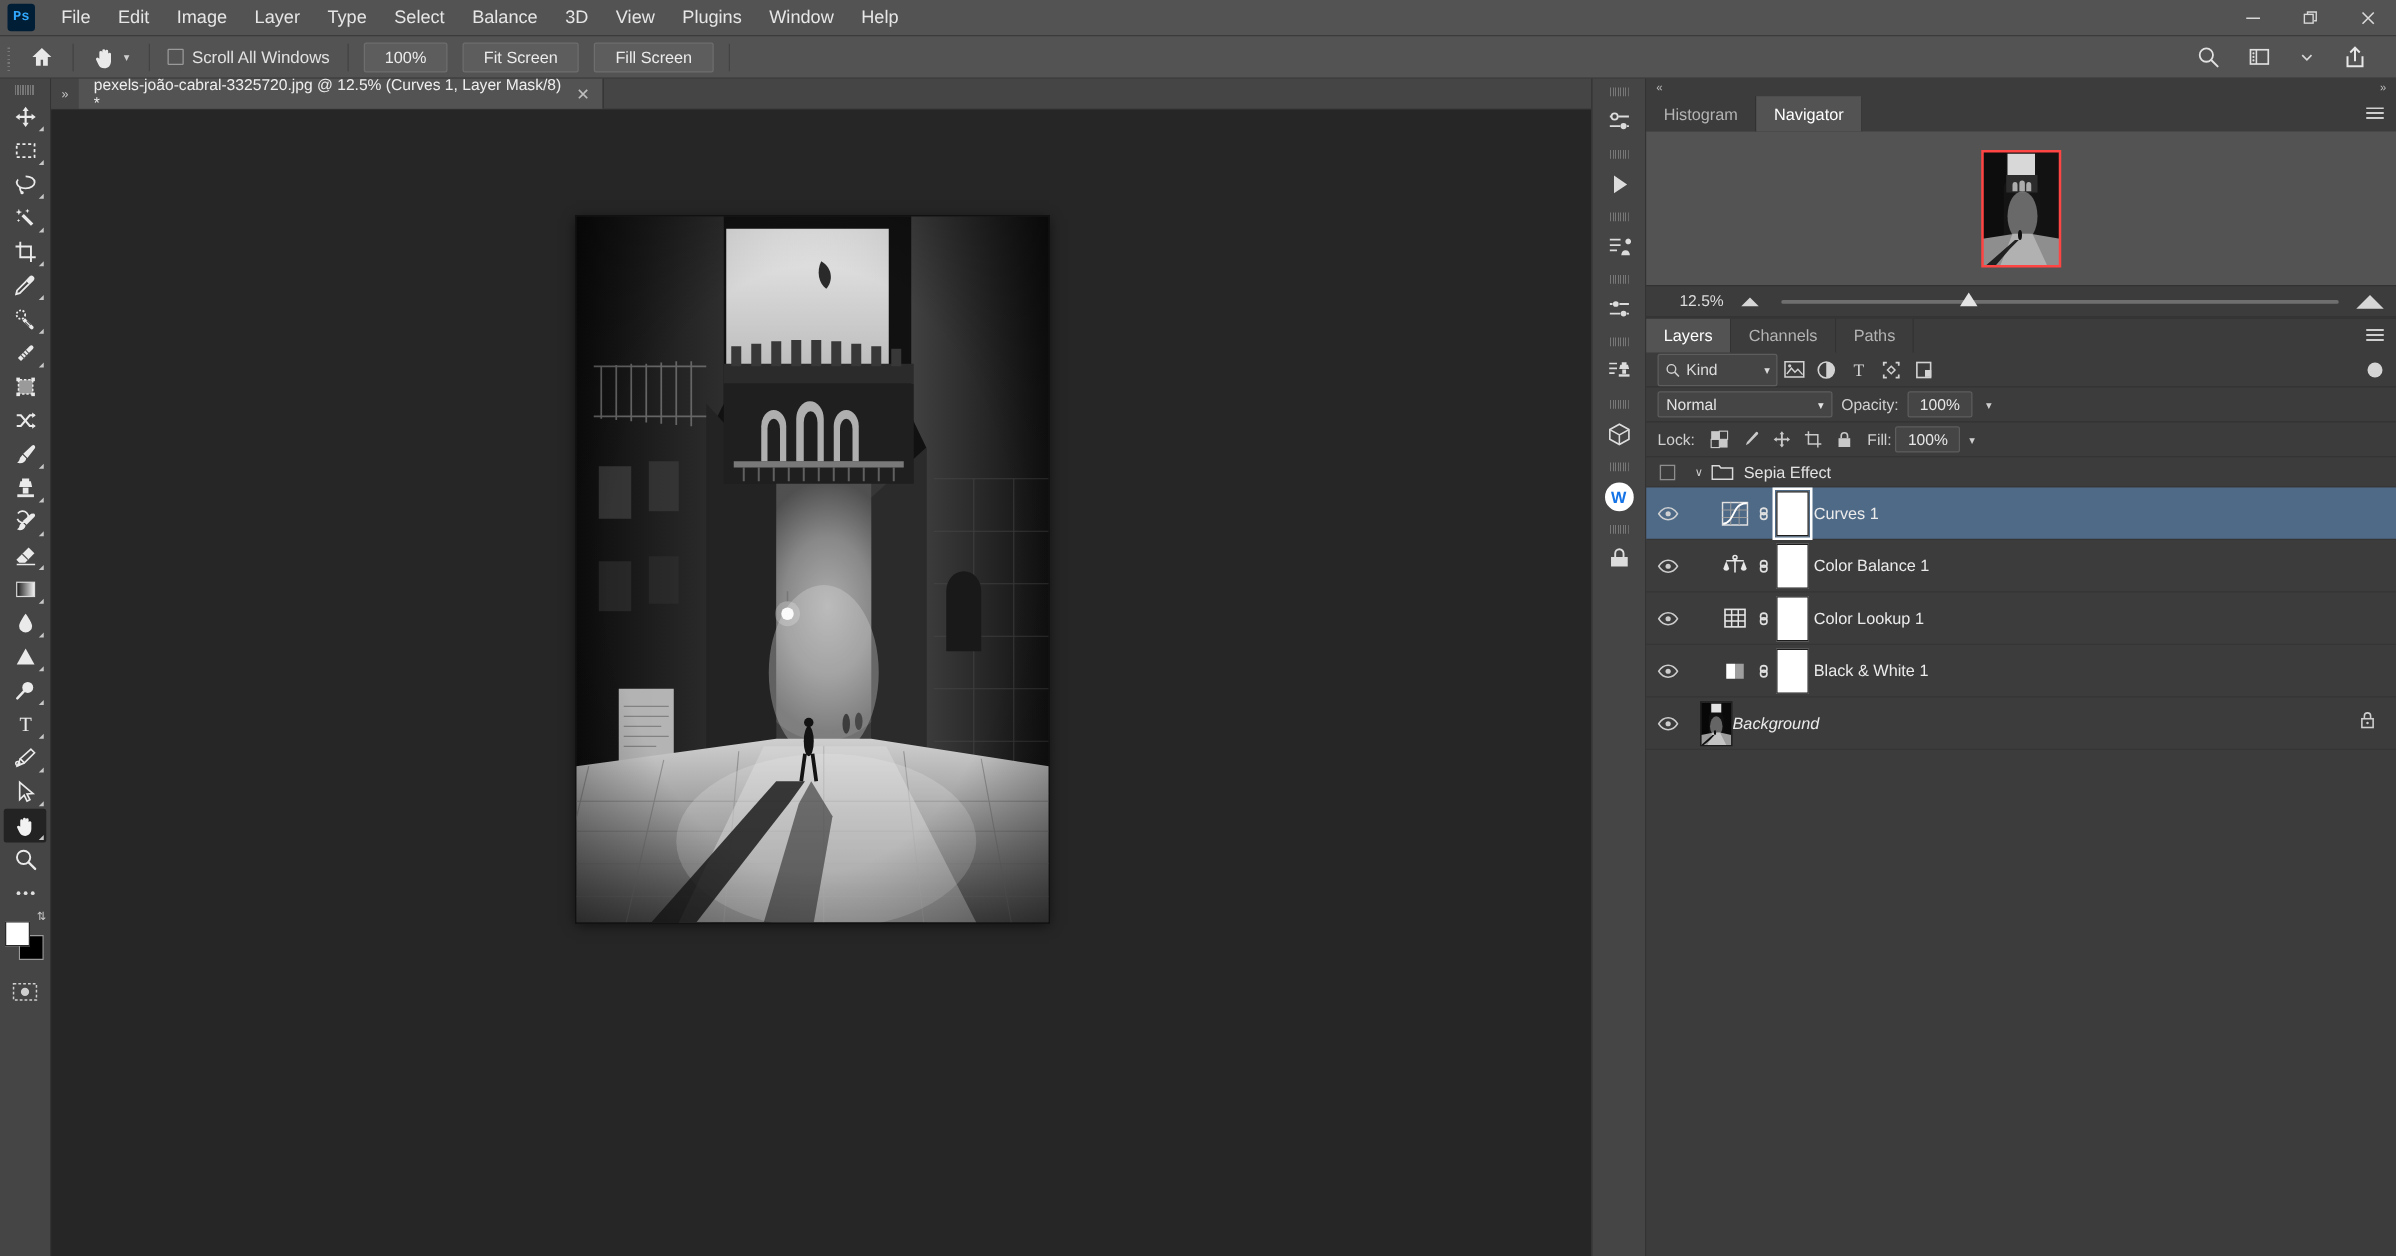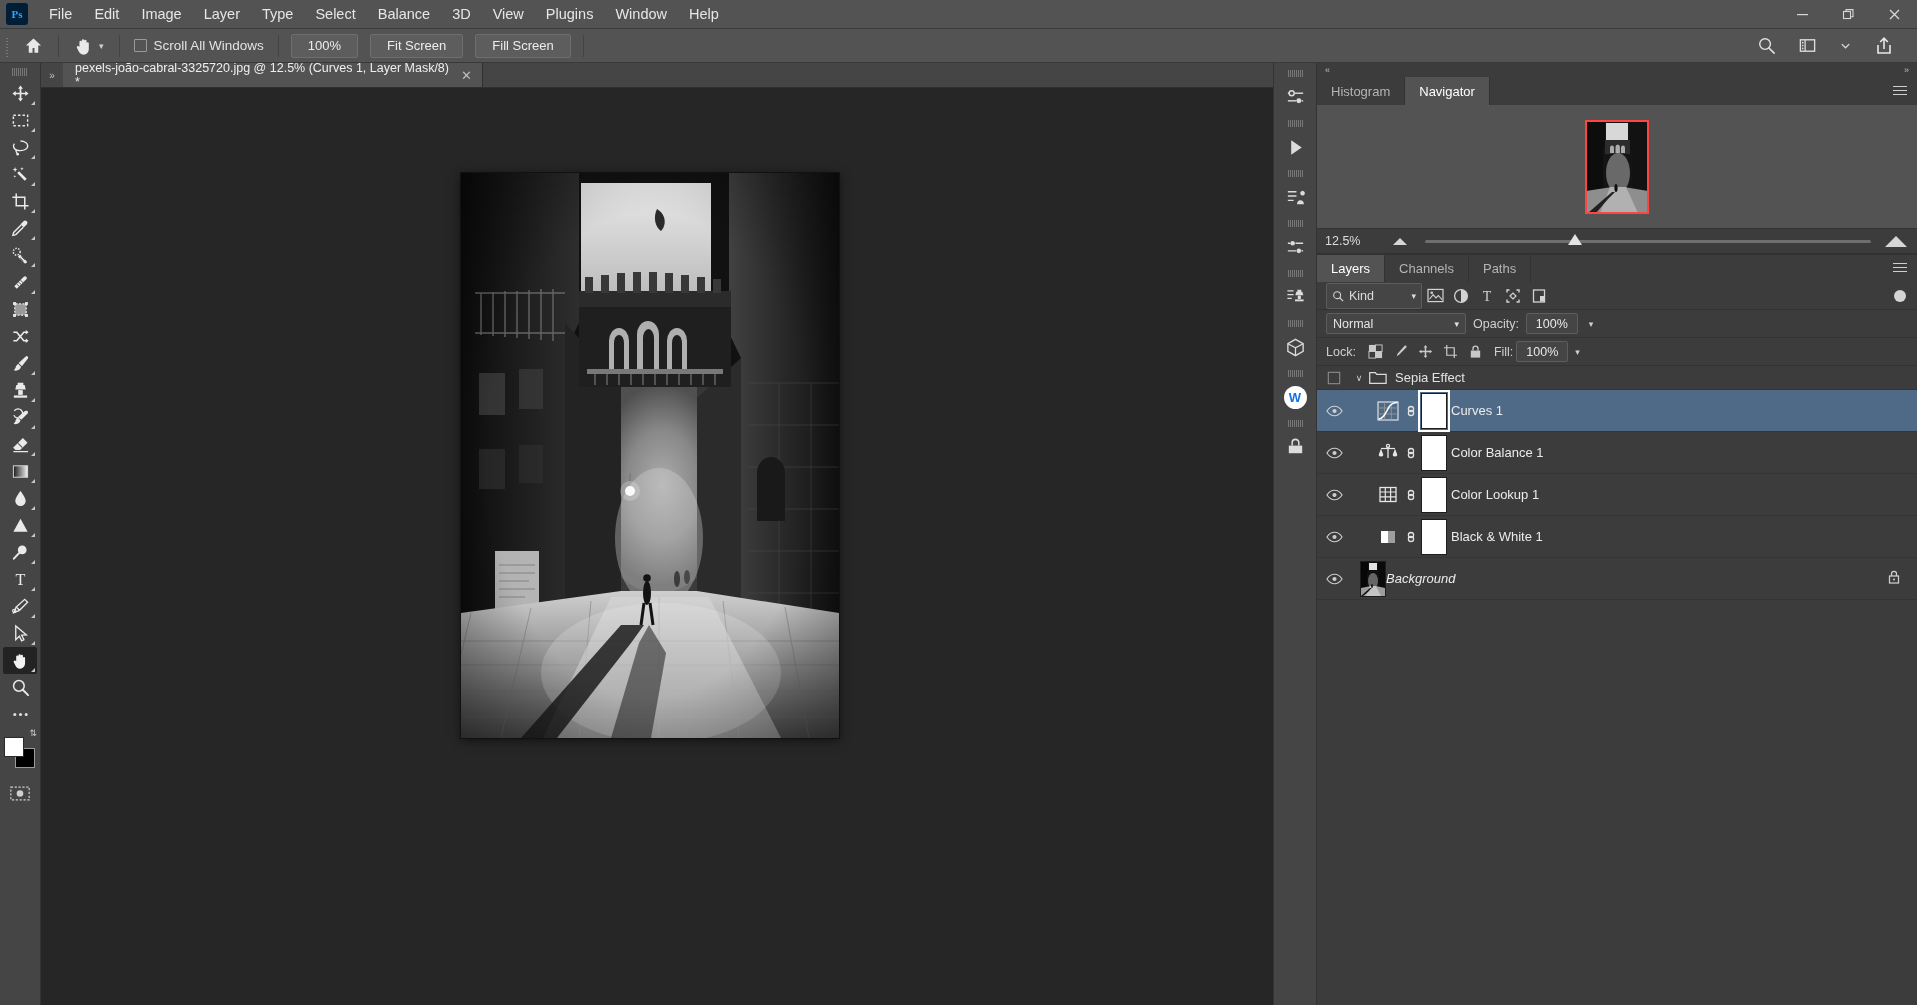--- a/index.html
+++ b/index.html
@@ -18,21 +18,21 @@
     position: absolute; left: 0; top: 0; width: 1917px; height: 29px;
     background: #535353;
     display: flex; align-items: center;
     border-bottom: 1px solid #3b3b3b;
   }
   .ps-logo {
     width: 22px; height: 22px; margin-left: 6px; margin-right: 10px;
     background: #001e36; border-radius: 3px;
     display: flex; align-items: center; justify-content: center;
     color: #31a8ff; font-size: 11px; font-weight: bold;
-    font-family: Liberation Serif, serif;
+    font-family: Liberation Mono, monospace;
   }
   .menu-item {
     padding: 4px 11px; font-size: 14.5px; color: #e6e6e6; cursor: default;
     white-space: nowrap;
   }
   .win-ctrl-group { margin-left: auto; display: flex; height: 29px; }
   .win-ctrl {
     width: 46px; height: 29px; display: flex; align-items: center; justify-content: center;
     color: #d0d0d0; font-size: 14px;
   }
@@ -177,21 +177,21 @@
   }
   .nav-thumb {
     width: 62px; height: 92px; position: relative; overflow: hidden;
     outline: 2px solid #ff4444; outline-offset: -1px;
   }
   .navzoom-row {
     height: 26px; background: #3c3c3c; display: flex; align-items: center;
     border-top: 1px solid #323232; border-bottom: 1px solid #323232;
   }
   .navzoom-val {
-    width: 62px; text-align: left; padding-left: 8px; font-size: 12.5px; color: #dcdcdc;
+    width: 62px; text-align: right; padding-left: 8px; font-size: 12.5px; color: #dcdcdc;
   }
   .mtn-sm { width: 0;height:0;border-left:7px solid transparent;border-right:7px solid transparent;border-bottom:7px solid #d6d6d6; margin:0 14px; }
   .mtn-lg { width: 0;height:0;border-left:11px solid transparent;border-right:11px solid transparent;border-bottom:11px solid #d6d6d6; margin:0 10px;}
   .nav-slider { flex: 1; height: 3px; background: #6f6f6f; position: relative; margin: 0 4px; border-radius: 2px;}
   .nav-knob {
     position: absolute; left: 32%; top: -6px; width: 0; height: 0;
     border-left: 7px solid transparent; border-right: 7px solid transparent; border-bottom: 11px solid #e4e4e4;
   }
 
   

